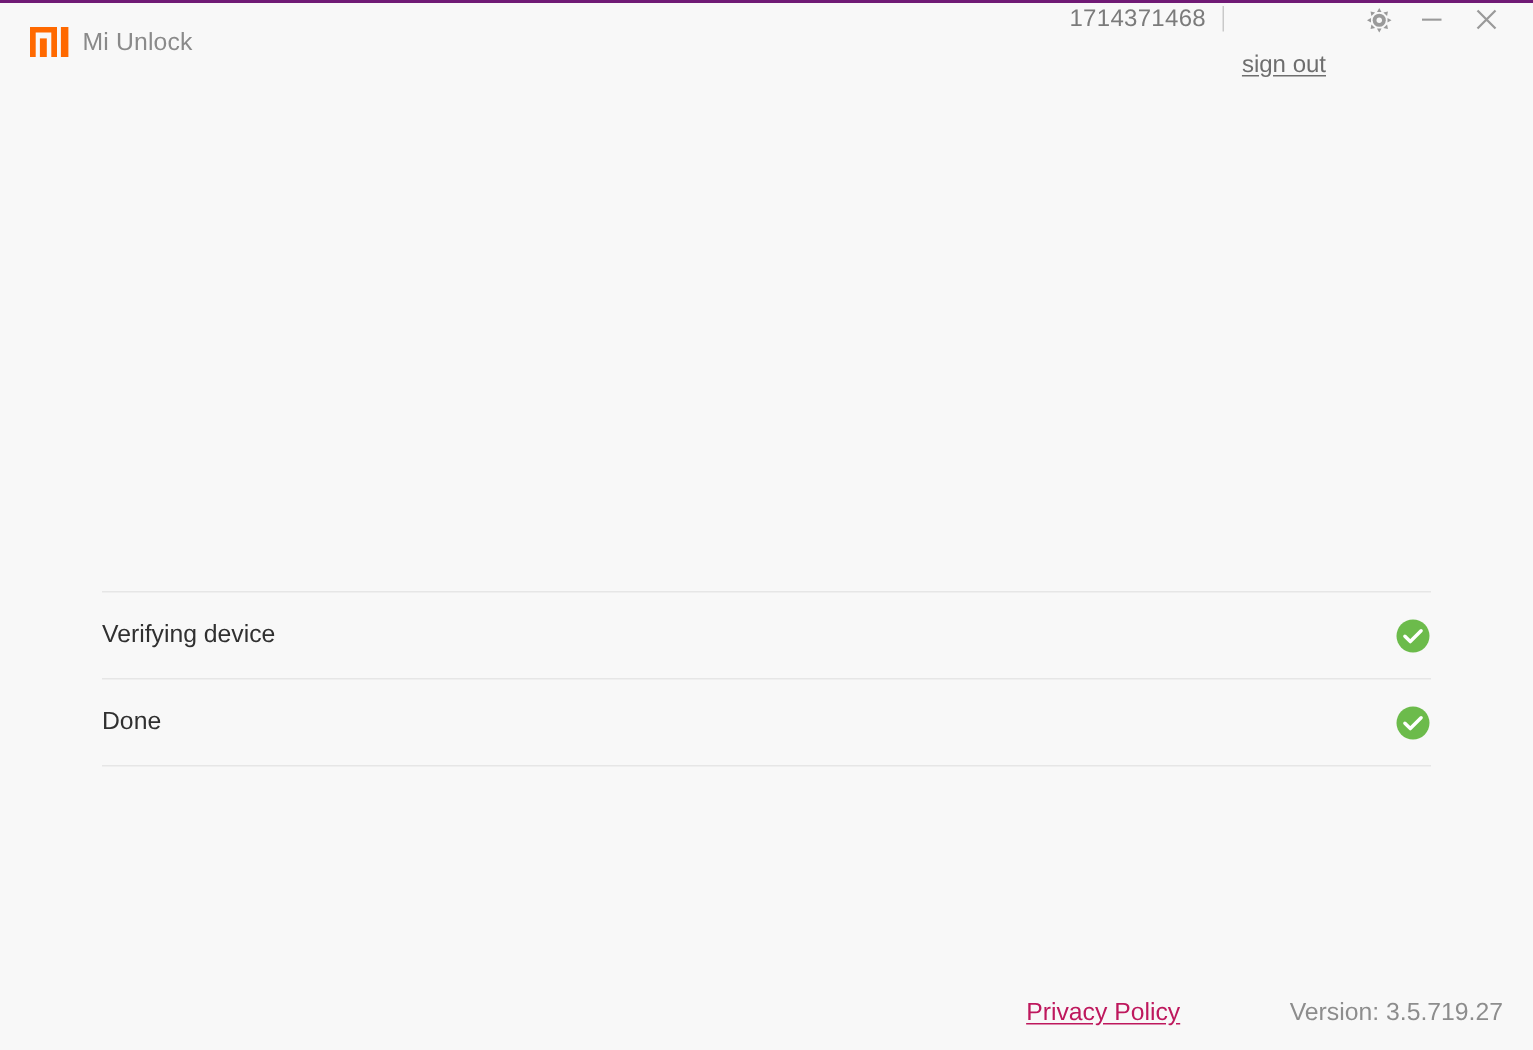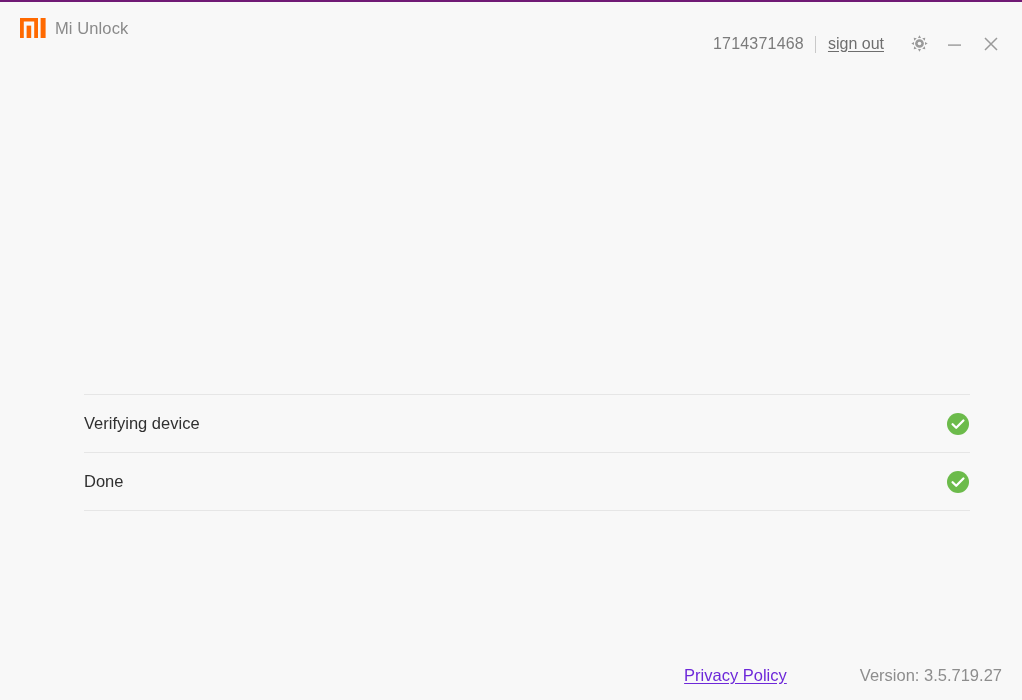--- a/index.html
+++ b/index.html
@@ -45,21 +45,21 @@
     line-height: 0;
   }
   .brand-title {
     font-size: 16.5px;
     color: #8a8a8a;
     letter-spacing: 0.1px;
   }
   .titlebar-spacer { flex: 1 1 auto; }
   .titlebar-right {
     display: flex;
-    align-items: flex-end;
+    align-items: flex-start;
   }
   .account-id {
     font-size: 16px;
     color: #7b7b7b;
     letter-spacing: 0.2px;
   }
   .id-divider {
     width: 1px;
     height: 17px;
     background: #c9c9c9;
@@ -117,21 +117,20 @@
     cursor: pointer;
     box-shadow: 0 1px 1px rgba(0,0,0,0.02);
   }
 
   
   .steps {
     position: absolute;
     top: 392px;
     left: 68px;
     width: 886px;
-    margin-left: 16px;
   }
   .step-row {
     position: relative;
     height: 57px;
     display: flex;
     align-items: center;
     justify-content: space-between;
     border-top: 1px solid #e6e6e6;
   }
   .step-row:last-child {
@@ -151,21 +150,21 @@
     bottom: 10px;
     height: 30px;
     display: flex;
     align-items: center;
     justify-content: flex-end;
     padding-right: 20px;
     box-sizing: border-box;
   }
   .privacy-link {
     font-size: 16.5px;
-    color: #6d28d9;
+    color: #be185d;
     text-decoration: underline;
     text-underline-offset: 2px;
     cursor: pointer;
   }
   .version-text {
     font-size: 16.5px;
     color: #8d8d8d;
     margin-left: 73px;
   }
 </style>

